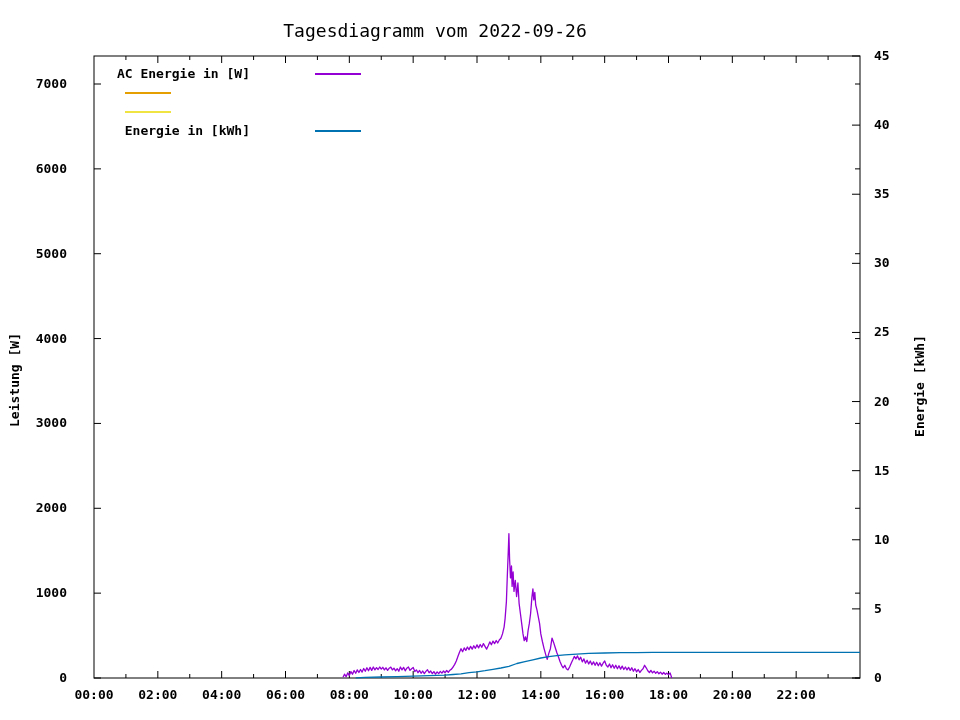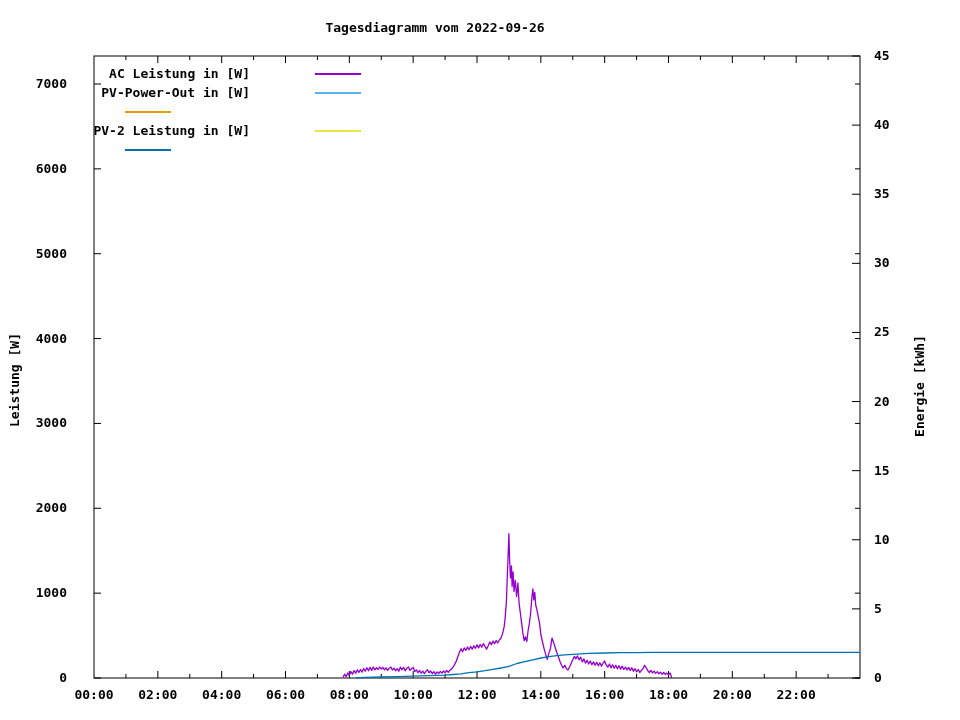--- a/index.html
+++ b/index.html
@@ -2,21 +2,21 @@
 <html><head>
 <meta charset="utf-8">
 <style>
   html,body{margin:0;padding:0;background:#ffffff;}
   #stage{position:relative;width:960px;height:720px;background:#ffffff;overflow:hidden;
          font-family:"DejaVu Sans Mono","Liberation Mono",monospace;}
   #chart-svg{position:absolute;left:0;top:0;}
   #chart-svg text{font-family:"DejaVu Sans Mono","Liberation Mono",monospace;
                   font-size:13px;font-weight:bold;fill:#000;}
   .chart-title{position:absolute;left:435px;top:20px;transform:translateX(-50%);
-               font-size:13px;font-weight:bold;color:#000;white-space:nowrap;}
+               font-size:18px;font-weight:normal;color:#000;white-space:nowrap;}
   .ylabel{position:absolute;font-size:13px;font-weight:bold;color:#000;white-space:nowrap;}
   .ylabel-left{left:14px;top:380px;transform:translate(-50%,-50%) rotate(-90deg);}
   .ylabel-right{left:919px;top:386px;transform:translate(-50%,-50%) rotate(-90deg);}
   #legend{position:absolute;left:60px;top:64px;}
   .legend-row{display:flex;align-items:center;height:19px;}
   .legend-label{display:inline-block;width:190px;text-align:right;
                 font-size:13px;font-weight:bold;color:#000;white-space:nowrap;}
   .legend-line{display:inline-block;width:46px;height:2px;margin-left:65px;}
 </style>
 </head>
@@ -132,32 +132,28 @@
       <line x1="860" y1="125.11111111111109" x2="852" y2="125.11111111111109" stroke="#000"></line>
       <text x="874" y="129.1111111111111" text-anchor="start">40</text>
       <line x1="860" y1="56" x2="852" y2="56" stroke="#000"></line>
       <text x="874" y="60" text-anchor="start">45</text>
       <polyline points="343.0,677.3 344.5,674.2 346.1,676.7 347.7,672.9 349.3,675.5 350.9,671.6 352.5,674.2 354.1,670.5 355.7,673.3 357.3,669.9 358.9,672.5 360.5,669.5 362.1,672.1 363.7,668.5 365.3,671.2 366.9,667.8 368.5,670.8 370.1,667.4 371.7,670.4 373.3,667.0 374.9,669.9 376.5,667.6 378.1,669.5 379.7,667.0 381.3,669.1 382.8,667.3 384.4,669.9 386.0,667.8 387.6,670.4 389.2,668.2 390.8,667.1 392.4,669.9 394.0,668.2 395.6,670.8 397.2,668.7 398.8,671.2 400.4,667.0 402.0,669.9 403.6,667.4 405.2,670.8 406.8,668.2 408.4,667.0 410.0,670.4 411.6,668.7 413.2,667.4 414.8,671.6 416.4,669.9 418.0,672.7 419.6,670.5 421.1,673.3 422.7,671.0 424.3,673.6 425.9,671.4 427.5,669.7 429.1,672.7 430.7,671.0 432.3,673.6 433.9,671.6 435.5,674.1 437.1,671.9 438.7,673.6 440.3,671.4 441.9,673.1 443.5,671.0 445.1,672.7 446.7,670.5 448.3,672.4 449.9,670.2 451.5,669.1 453.1,667.0 454.7,664.4 456.3,661.0 457.8,656.8 459.4,652.5 461.0,648.7 462.6,651.7 464.2,647.9 465.8,650.4 467.4,647.0 469.0,649.6 470.6,646.4 472.2,649.1 473.8,645.8 475.4,648.3 477.0,644.9 478.6,647.9 480.2,644.5 481.8,647.3 483.4,643.6 485.0,646.4 486.6,649.1 488.2,645.8 489.8,641.9 491.4,644.7 493.0,641.1 494.6,643.6 496.2,640.5 497.7,643.0 499.3,640.0 500.9,638.3 502.5,633.9 504.1,627.1 505.1,618.6 506.4,601.6 507.3,576.2 508.3,550.7 508.9,533.7 509.6,559.2 510.5,577.9 511.5,566.0 512.1,586.4 513.1,571.9 514.0,591.4 515.3,580.4 516.6,596.5 517.9,583.0 519.1,603.3 520.4,613.5 521.7,623.7 523.0,633.9 524.2,640.7 525.5,636.8 526.8,641.5 528.1,630.5 529.3,623.7 530.6,613.5 531.9,597.4 532.9,588.9 533.8,599.9 534.8,592.3 535.7,605.0 537.0,610.1 538.3,616.9 539.6,623.7 540.8,633.9 542.4,641.5 544.0,648.3 545.6,654.2 547.2,659.3 548.8,653.4 550.4,648.7 552.0,638.1 553.6,642.4 555.2,647.5 556.8,652.5 558.4,656.8 560.0,661.5 561.6,665.3 563.2,667.8 564.8,665.3 566.4,668.7 568.0,669.9 569.6,667.0 571.2,663.2 572.8,659.8 574.3,656.4 575.9,658.9 577.5,655.9 579.1,659.8 580.7,657.2 582.3,661.9 583.9,658.9 585.5,663.2 587.1,660.2 588.7,664.0 590.3,661.0 591.9,664.8 593.5,661.9 595.1,665.3 596.7,662.3 598.3,665.7 599.9,662.7 601.5,666.1 603.1,663.2 604.7,661.0 606.3,665.3 607.9,667.0 609.5,664.0 611.0,667.8 612.6,664.8 614.2,668.2 615.8,665.3 617.4,668.7 619.0,665.7 620.6,669.1 622.2,666.1 623.8,669.5 625.4,667.0 627.0,669.9 628.6,667.4 630.2,670.4 631.8,667.8 633.4,671.2 635.0,668.7 636.6,671.9 638.2,669.5 639.8,672.5 641.4,670.4 643.0,668.7 644.6,665.3 646.2,667.8 647.8,670.8 649.4,672.5 650.9,670.4 652.5,672.9 654.1,671.2 655.7,673.3 657.3,671.6 658.9,673.8 660.5,672.1 662.1,674.2 663.7,672.5 665.3,674.4 666.9,673.1 668.5,674.8 670.1,672.9 671.1,675.9 671.7,678.0" fill="none" stroke="#9400D3" stroke-width="1.3" stroke-linejoin="round"></polyline>
       <polyline points="355.7,677.9 365.3,677.4 381.3,677.0 397.2,676.6 413.2,676.2 429.1,675.7 445.1,675.1 453.1,674.5 461.0,673.9 469.0,672.7 477.0,671.8 485.0,670.7 493.0,669.4 500.9,668.0 508.9,666.3 516.9,663.5 524.9,661.7 532.9,659.8 540.8,658.0 548.8,656.7 556.8,655.7 564.8,654.9 572.8,654.4 580.7,653.8 588.7,653.4 604.7,653.0 620.6,652.7 636.6,652.6 652.5,652.4 668.5,652.4 700.4,652.3 732.3,652.3 796.2,652.3 860.0,652.3" fill="none" stroke="#0072B2" stroke-width="1.3" stroke-linejoin="round"></polyline>
     </svg>
 
   <div id="legend">
       <div class="legend-row">
-        <span class="legend-label">AC Leistung in [W]</span>
+        <span class="legend-label">AC Energie in [W]</span>
         <span class="legend-line" style="background: rgb(148, 0, 211);"></span>
-      </div>
-      <div class="legend-row">
-        <span class="legend-label">PV-Power-Out in [W]</span>
-        <span class="legend-line" style="background: rgb(86, 180, 233);"></span>
       </div>
       <div class="legend-row">
         <span class="legend-line" style="background: rgb(230, 159, 0);"></span>
       </div>
       <div class="legend-row">
-        <span class="legend-label">PV-2 Leistung in [W]</span>
         <span class="legend-line" style="background: rgb(240, 228, 66);"></span>
       </div>
       <div class="legend-row">
+        <span class="legend-label">Energie in [kWh]</span>
         <span class="legend-line" style="background: rgb(0, 114, 178);"></span>
       </div>
     </div>
 
 </div>
 
 </body></html>

